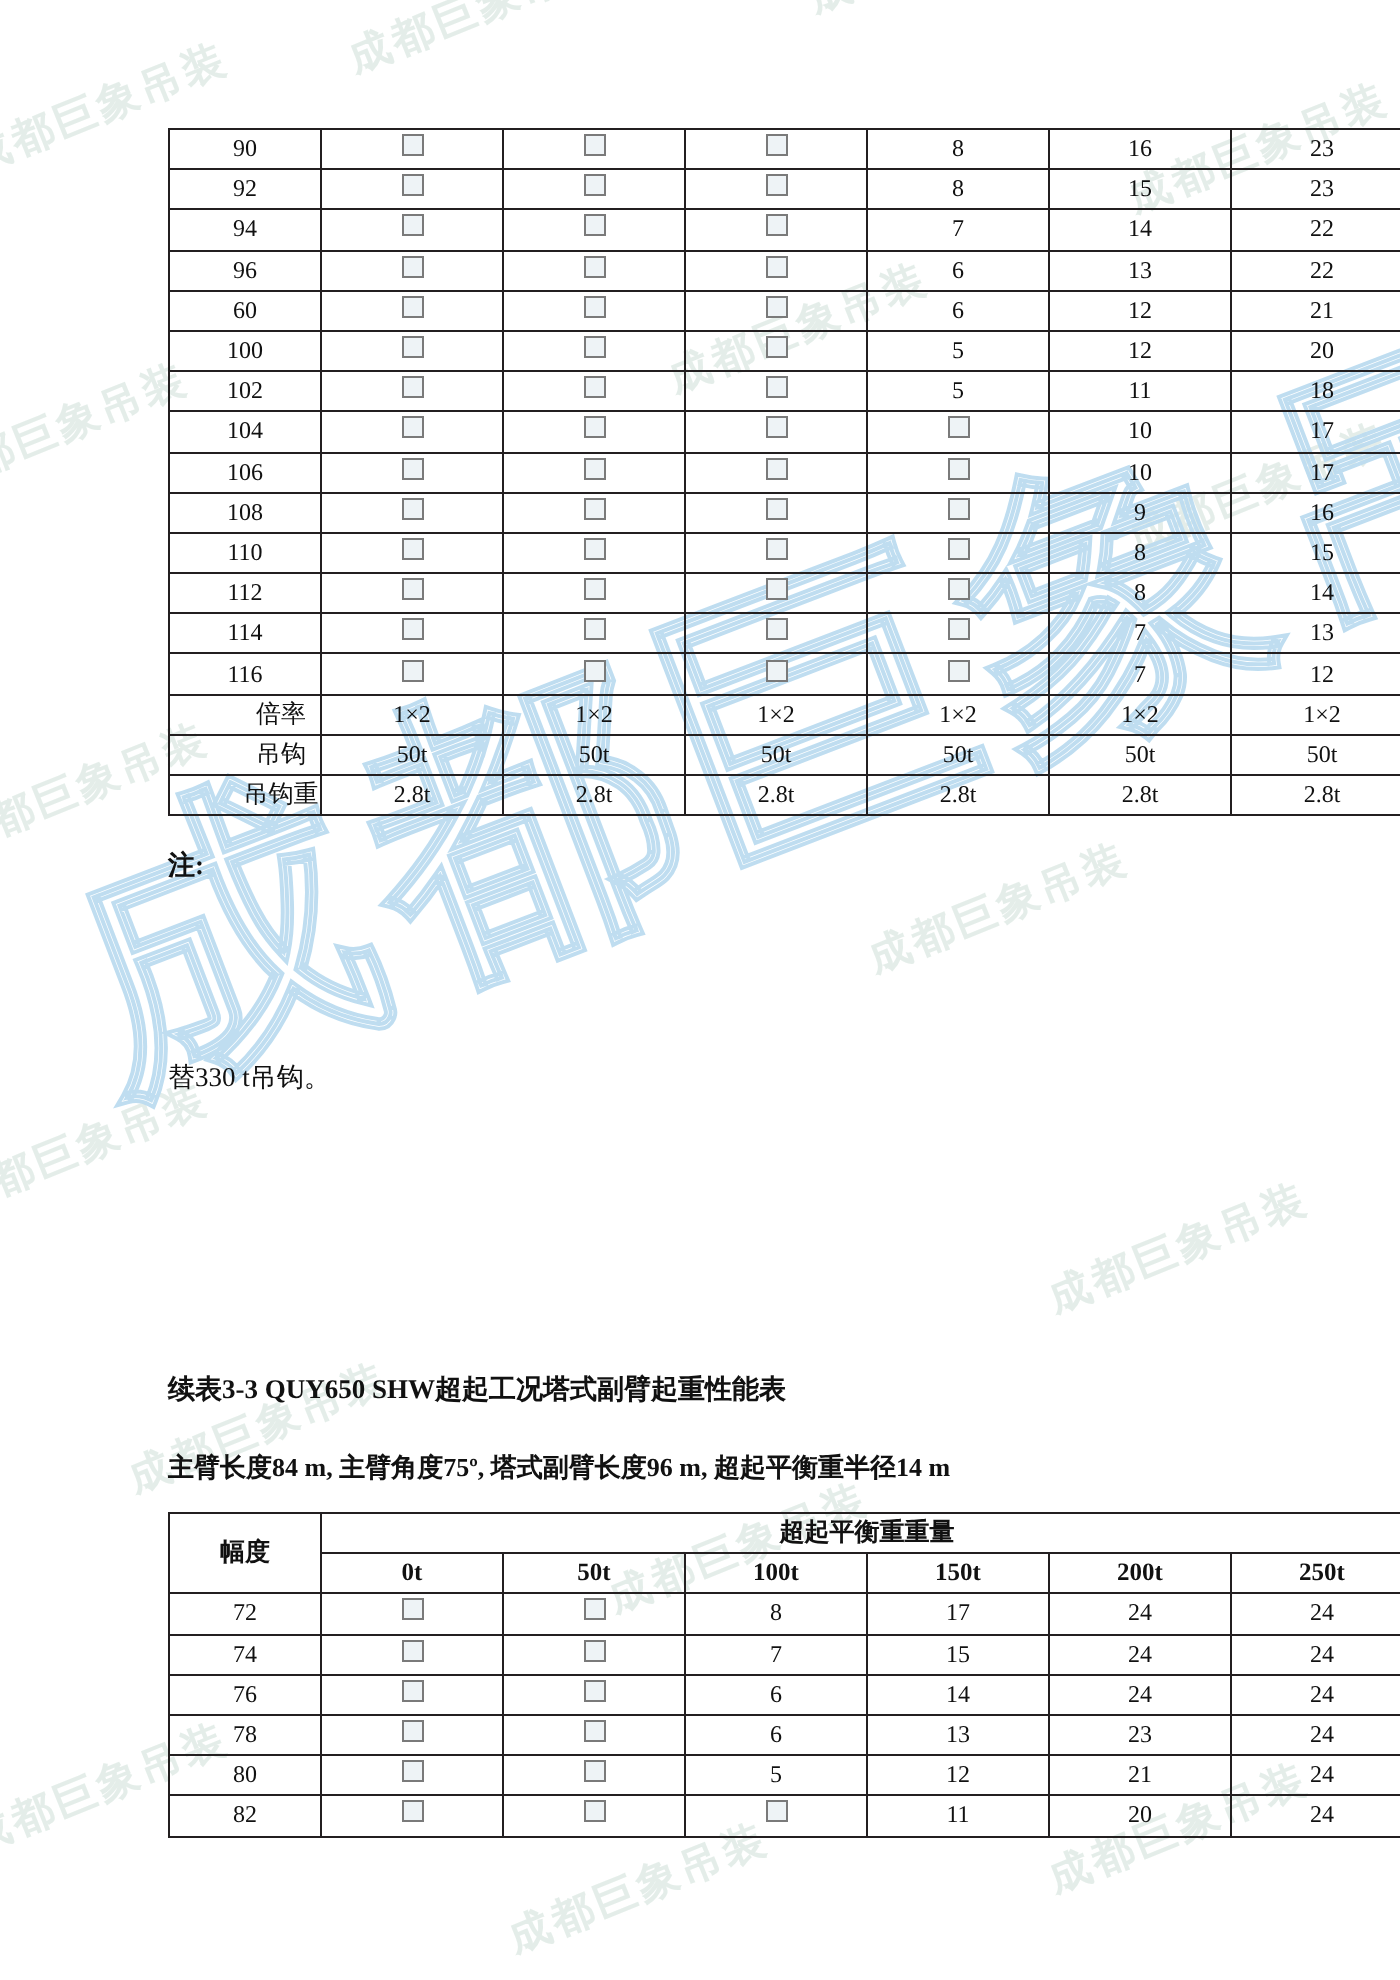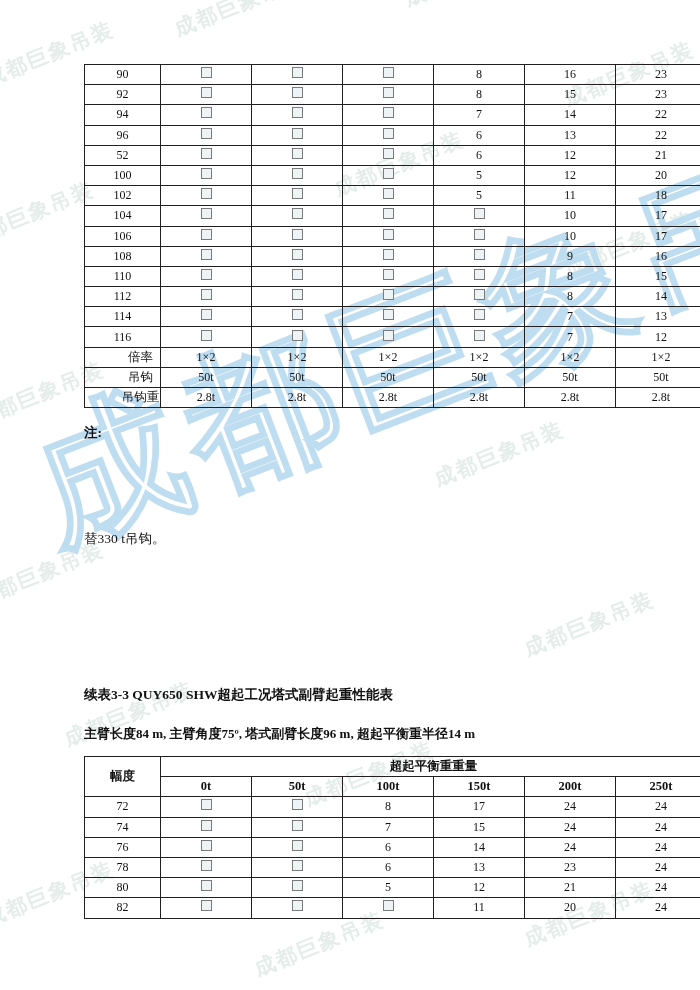--- a/index.html
+++ b/index.html
@@ -204,21 +204,21 @@
         <tr>
           <td class="">96</td>
           <td><span class="box"></span></td>
           <td><span class="box"></span></td>
           <td><span class="box"></span></td>
           <td>6</td>
           <td>13</td>
           <td>22</td>
         </tr>
         <tr>
-          <td class="">52</td>
+          <td class="">60</td>
           <td><span class="box"></span></td>
           <td><span class="box"></span></td>
           <td><span class="box"></span></td>
           <td>6</td>
           <td>12</td>
           <td>21</td>
         </tr>
         <tr>
           <td class="">100</td>
           <td><span class="box"></span></td>

